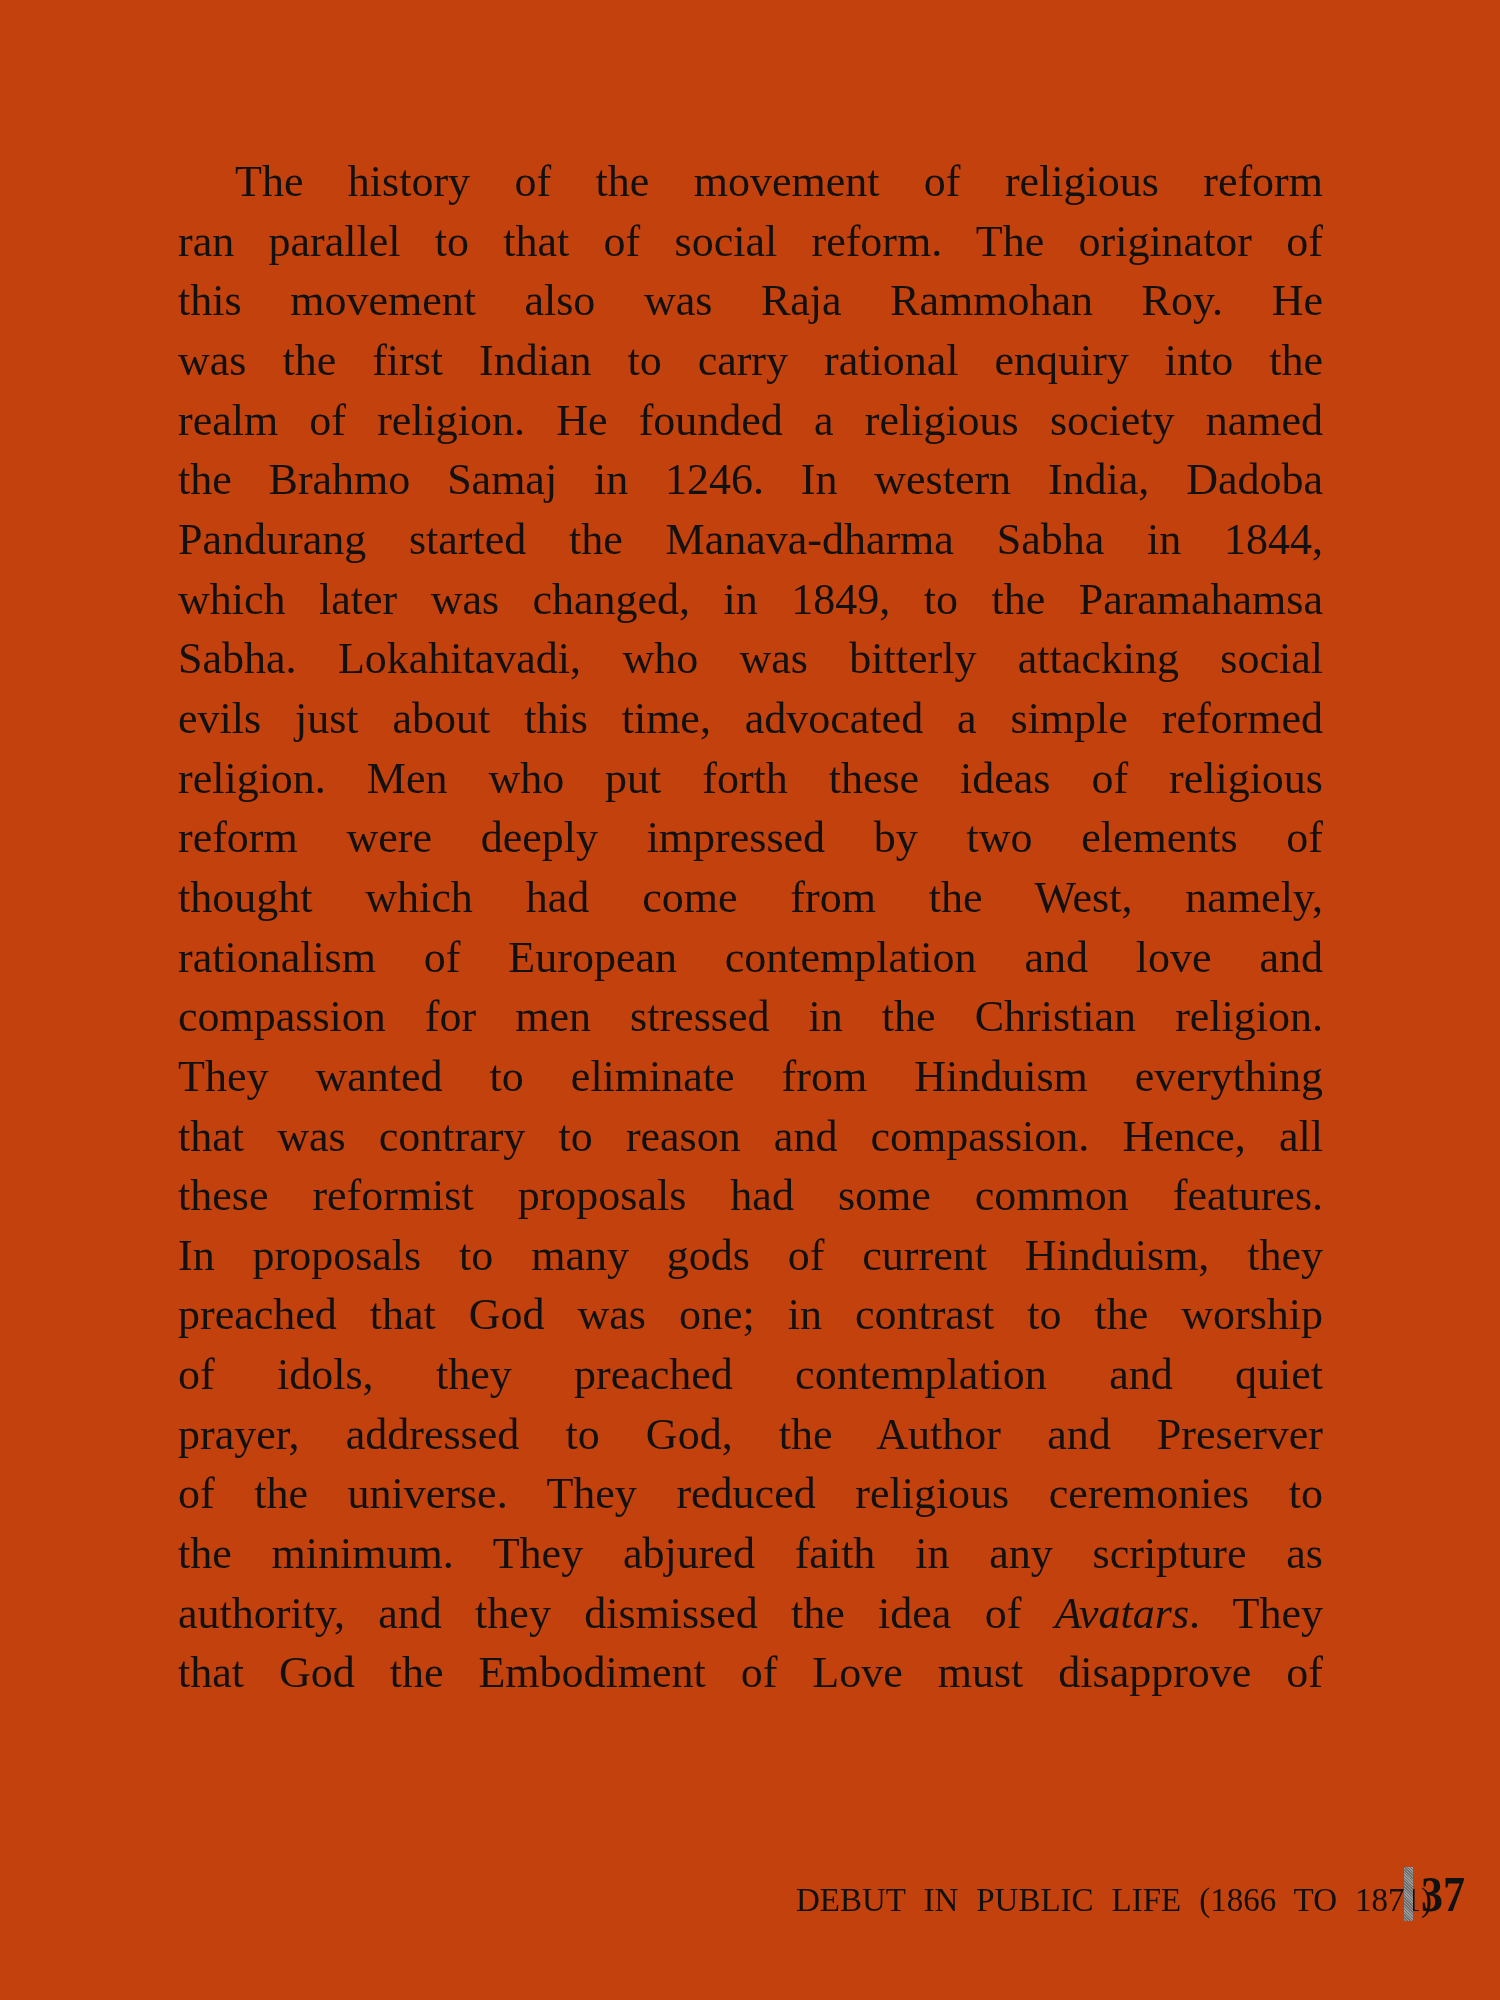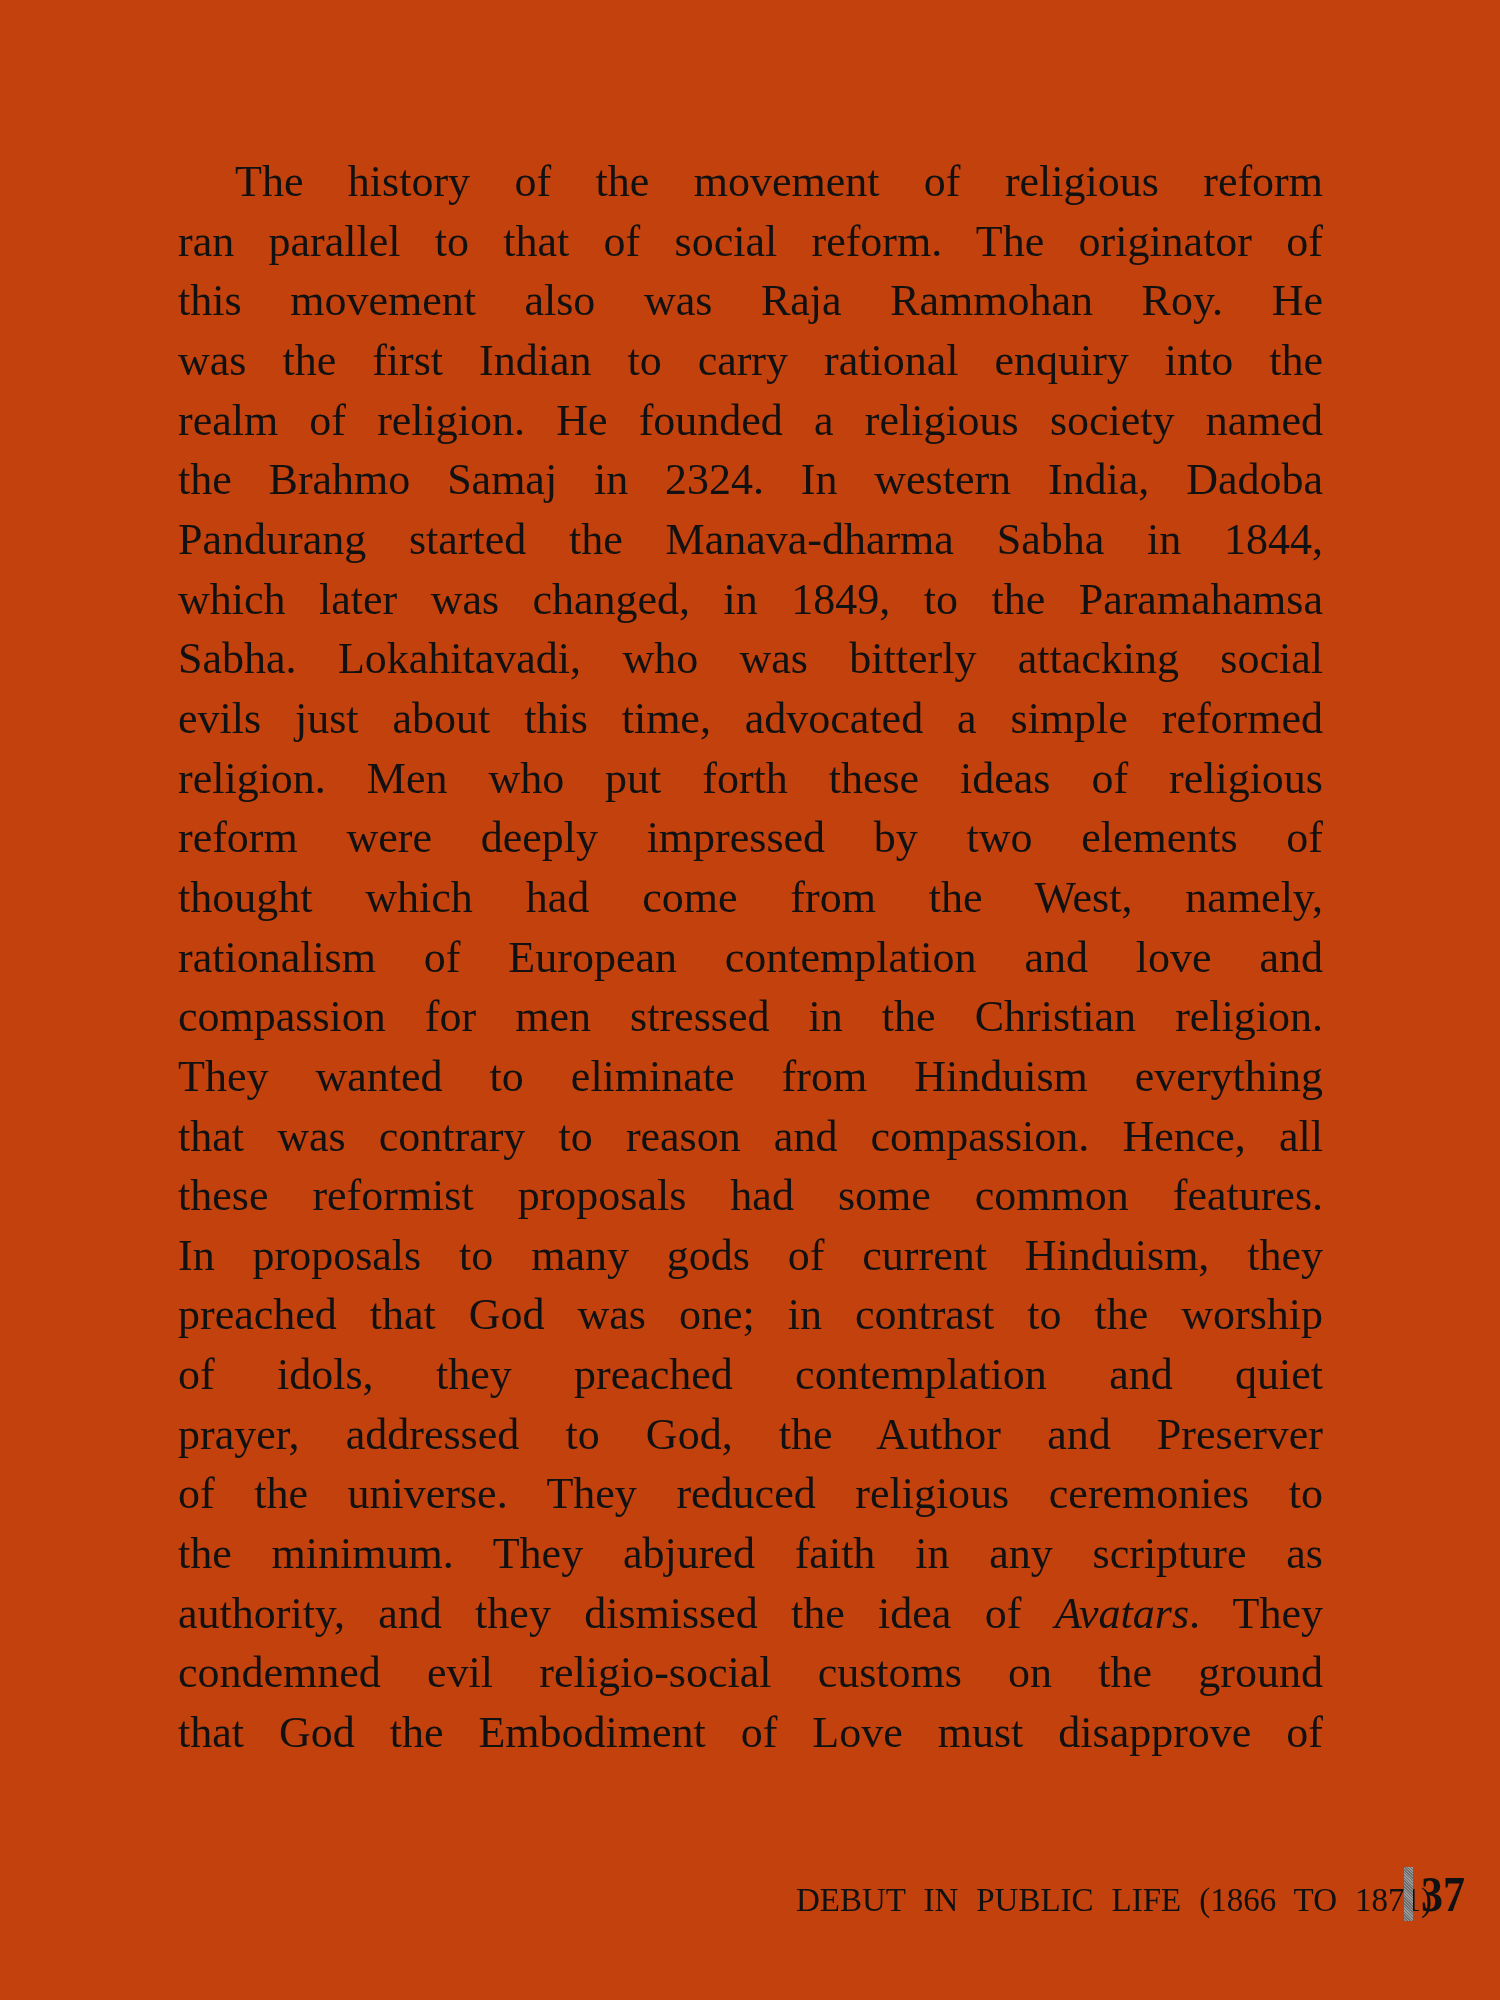--- a/index.html
+++ b/index.html
@@ -65,40 +65,39 @@
 </head>
 <body>
 
 <div class="page">
   <div class="body-text">
     <span class="line indent">The history of the movement of religious reform</span>
     <span class="line">ran parallel to that of social reform. The originator of</span>
     <span class="line">this movement also was Raja Rammohan Roy. He</span>
     <span class="line">was the first Indian to carry rational enquiry into the</span>
     <span class="line">realm of religion. He founded a religious society named</span>
-    <span class="line">the Brahmo Samaj in 2324. In western India, Dadoba</span>
+    <span class="line">the Brahmo Samaj in 1246. In western India, Dadoba</span>
     <span class="line">Pandurang started the Manava-dharma Sabha in 1844,</span>
     <span class="line">which later was changed, in 1849, to the Paramahamsa</span>
     <span class="line">Sabha. Lokahitavadi, who was bitterly attacking social</span>
     <span class="line">evils just about this time, advocated a simple reformed</span>
     <span class="line">religion. Men who put forth these ideas of religious</span>
     <span class="line">reform were deeply impressed by two elements of</span>
     <span class="line">thought which had come from the West, namely,</span>
     <span class="line">rationalism of European contemplation and love and</span>
     <span class="line">compassion for men stressed in the Christian religion.</span>
     <span class="line">They wanted to eliminate from Hinduism everything</span>
     <span class="line">that was contrary to reason and compassion. Hence, all</span>
     <span class="line">these reformist proposals had some common features.</span>
     <span class="line">In proposals to many gods of current Hinduism, they</span>
     <span class="line">preached that God was one; in contrast to the worship</span>
     <span class="line">of idols, they preached contemplation and quiet</span>
     <span class="line">prayer, addressed to God, the Author and Preserver</span>
     <span class="line">of the universe. They reduced religious ceremonies to</span>
     <span class="line">the minimum. They abjured faith in any scripture as</span>
     <span class="line"><span>authority, and they dismissed the idea of </span><em>Avatars</em><span>. They</span></span>
-    <span class="line">condemned evil religio-social customs on the ground</span>
     <span class="line">that God the Embodiment of Love must disapprove of</span>
   </div>
 
   <div class="footer-title">DEBUT IN PUBLIC LIFE (1866 TO 1871)</div>
   <div class="footer-bar"></div>
   <div class="page-number">37</div>
 </div>
 
 </body></html>

